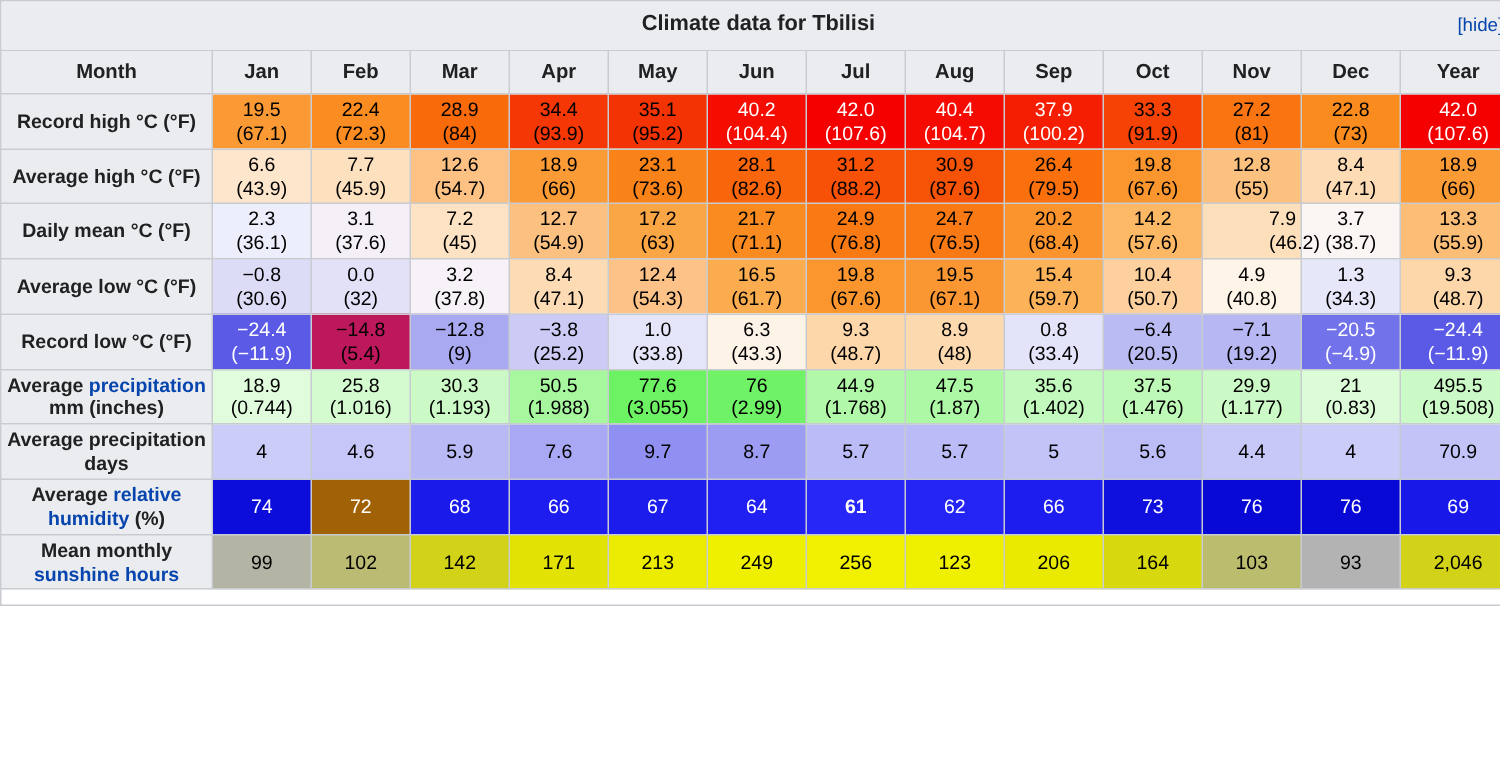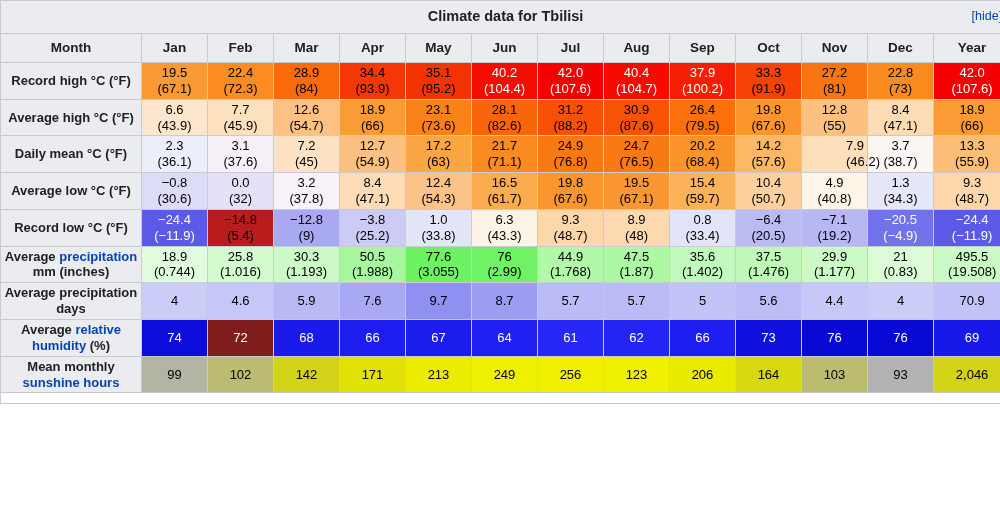--- a/index.html
+++ b/index.html
@@ -206,21 +206,21 @@
         <td class="data-cell" style="background: rgb(251, 151, 50); color: rgb(0, 0, 0);"><span>19.5</span><span class="v2">(67.1)</span></td>
         <td class="data-cell" style="background: rgb(251, 178, 89); color: rgb(0, 0, 0);"><span>15.4</span><span class="v2">(59.7)</span></td>
         <td class="data-cell" style="background: rgb(253, 208, 158); color: rgb(0, 0, 0);"><span>10.4</span><span class="v2">(50.7)</span></td>
         <td class="data-cell" style="background: rgb(254, 244, 231); color: rgb(0, 0, 0);"><span>4.9</span><span class="v2">(40.8)</span></td>
         <td class="data-cell" style="background: rgb(231, 231, 250); color: rgb(0, 0, 0);"><span>1.3</span><span class="v2">(34.3)</span></td>
         <td class="data-cell" style="background: rgb(253, 214, 169); color: rgb(0, 0, 0);"><span>9.3</span><span class="v2">(48.7)</span></td>
       </tr>
       <tr>
         <th class="row-label"><span>Record low °C (°F)</span></th>
         <td class="data-cell" style="background: rgb(90, 90, 230); color: rgb(255, 255, 255);"><span>−24.4</span><span class="v2">(−11.9)</span></td>
-        <td class="data-cell" style="background: #b91c1c; color: rgb(0, 0, 0); margin-top: 40px;"><span>−14.8</span><span class="v2">(5.4)</span></td>
+        <td class="data-cell" style="background: #be185d; color: rgb(0, 0, 0); margin-top: 40px;"><span>−14.8</span><span class="v2">(5.4)</span></td>
         <td class="data-cell" style="background: rgb(169, 169, 241); color: rgb(0, 0, 0);"><span>−12.8</span><span class="v2">(9)</span></td>
         <td class="data-cell" style="background: rgb(203, 203, 245); color: rgb(0, 0, 0);"><span>−3.8</span><span class="v2">(25.2)</span></td>
         <td class="data-cell" style="background: rgb(229, 229, 249); color: rgb(0, 0, 0);"><span>1.0</span><span class="v2">(33.8)</span></td>
         <td class="data-cell" style="background: rgb(253, 243, 231); color: rgb(0, 0, 0);"><span>6.3</span><span class="v2">(43.3)</span></td>
         <td class="data-cell" style="background: rgb(253, 214, 169); color: rgb(0, 0, 0);"><span>9.3</span><span class="v2">(48.7)</span></td>
         <td class="data-cell" style="background: rgb(253, 217, 175); color: rgb(0, 0, 0);"><span>8.9</span><span class="v2">(48)</span></td>
         <td class="data-cell" style="background: rgb(227, 227, 249); color: rgb(0, 0, 0);"><span>0.8</span><span class="v2">(33.4)</span></td>
         <td class="data-cell" style="background: rgb(187, 187, 243); color: rgb(0, 0, 0);"><span>−6.4</span><span class="v2">(20.5)</span></td>
         <td class="data-cell" style="background: rgb(183, 183, 243); color: rgb(0, 0, 0);"><span>−7.1</span><span class="v2">(19.2)</span></td>
         <td class="data-cell" style="background: rgb(114, 114, 234); color: rgb(255, 255, 255);"><span>−20.5</span><span class="v2">(−4.9)</span></td>
@@ -254,26 +254,26 @@
         <td class="data-cell" style="background: rgb(187, 187, 247); color: rgb(0, 0, 0);"><span>5.7</span></td>
         <td class="data-cell" style="background: rgb(195, 195, 248); color: rgb(0, 0, 0);"><span>5</span></td>
         <td class="data-cell" style="background: rgb(188, 188, 247); color: rgb(0, 0, 0);"><span>5.6</span></td>
         <td class="data-cell" style="background: rgb(200, 200, 248); color: rgb(0, 0, 0);"><span>4.4</span></td>
         <td class="data-cell" style="background: rgb(204, 204, 249); color: rgb(0, 0, 0);"><span>4</span></td>
         <td class="data-cell" style="background: rgb(195, 195, 248); color: rgb(0, 0, 0);"><span>70.9</span></td>
       </tr>
       <tr>
         <th class="row-label"><span>Average </span><a class="lnk">relative humidity</a><span> (%)</span></th>
         <td class="data-cell" style="background: rgb(13, 13, 219); color: rgb(255, 255, 255);"><span>74</span></td>
-        <td class="data-cell" style="background: #7f1d1d; color: rgb(255, 255, 255);"><span>72</span></td>
+        <td class="data-cell" style="background: #a16207; color: rgb(255, 255, 255);"><span>72</span></td>
         <td class="data-cell" style="background: rgb(26, 26, 235); color: rgb(255, 255, 255);"><span>68</span></td>
         <td class="data-cell" style="background: rgb(29, 29, 239); color: rgb(255, 255, 255);"><span>66</span></td>
         <td class="data-cell" style="background: rgb(28, 28, 237); color: rgb(255, 255, 255);"><span>67</span></td>
         <td class="data-cell" style="background: rgb(32, 32, 242); color: rgb(255, 255, 255);"><span>64</span></td>
-        <td class="data-cell" style="background: rgb(39, 39, 247); color: rgb(255, 255, 255);"><span>61</span></td>
+        <td class="data-cell" style="background: rgb(39, 39, 247); color: rgb(255, 255, 255); font-weight: bold;"><span>61</span></td>
         <td class="data-cell" style="background: rgb(36, 36, 245); color: rgb(255, 255, 255);"><span>62</span></td>
         <td class="data-cell" style="background: rgb(29, 29, 239); color: rgb(255, 255, 255);"><span>66</span></td>
         <td class="data-cell" style="background: rgb(16, 16, 222); color: rgb(255, 255, 255);"><span>73</span></td>
         <td class="data-cell" style="background: rgb(9, 9, 214); color: rgb(255, 255, 255);"><span>76</span></td>
         <td class="data-cell" style="background: rgb(9, 9, 214); color: rgb(255, 255, 255);"><span>76</span></td>
         <td class="data-cell" style="background: rgb(24, 24, 233); color: rgb(255, 255, 255);"><span>69</span></td>
       </tr>
       <tr>
         <th class="row-label"><span>Mean monthly </span><a class="lnk">sunshine hours</a></th>
         <td class="data-cell" style="background: rgb(180, 180, 164); color: rgb(0, 0, 0);"><span>99</span></td>

